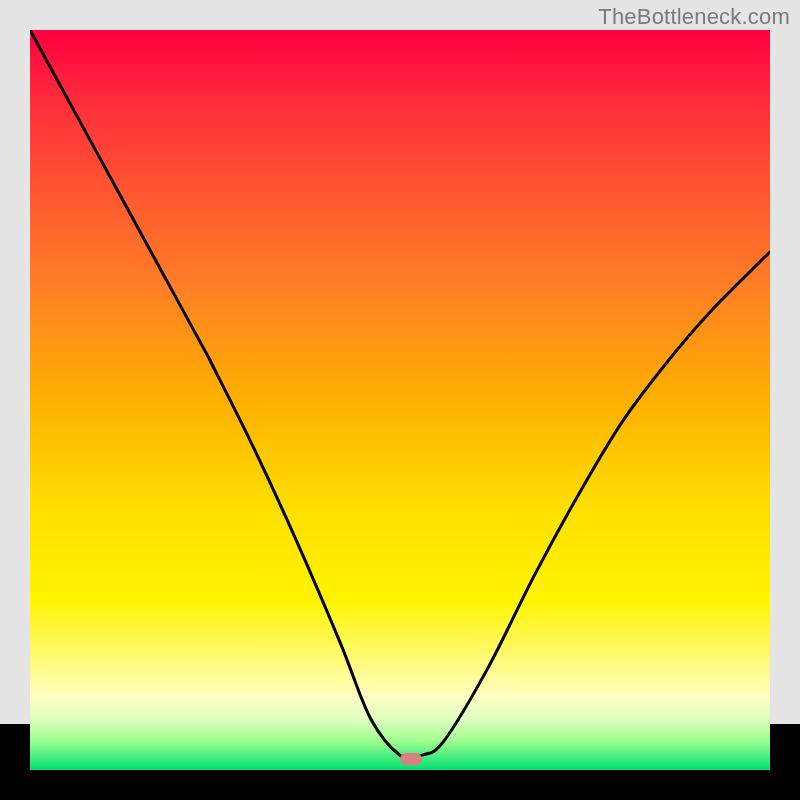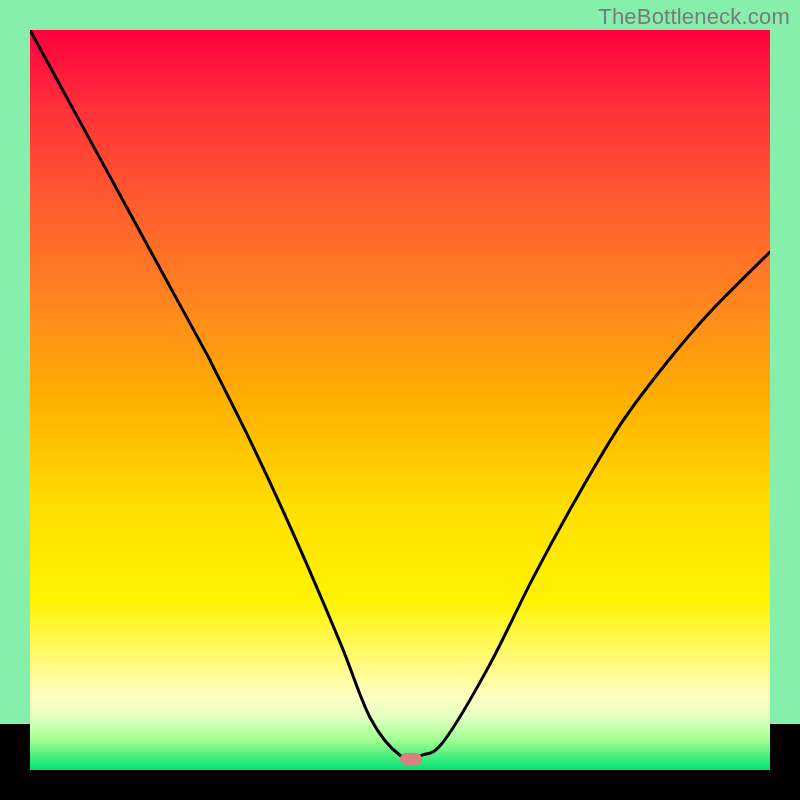--- a/index.html
+++ b/index.html
@@ -10,21 +10,21 @@
     background: #000;
     overflow: hidden;
     font-family: Arial, Helvetica, sans-serif;
   }
   .frame {
     position: absolute;
     left: 0;
     top: 0;
     width: 800px;
     height: 724px;
-    background: #86efac;
+    background: #e5e5e5;
   }
   .plot-area {
     position: absolute;
     left: 30px;
     top: 30px;
     width: 740px;
     height: 740px;
     overflow: hidden;
   }
   .gradient {

